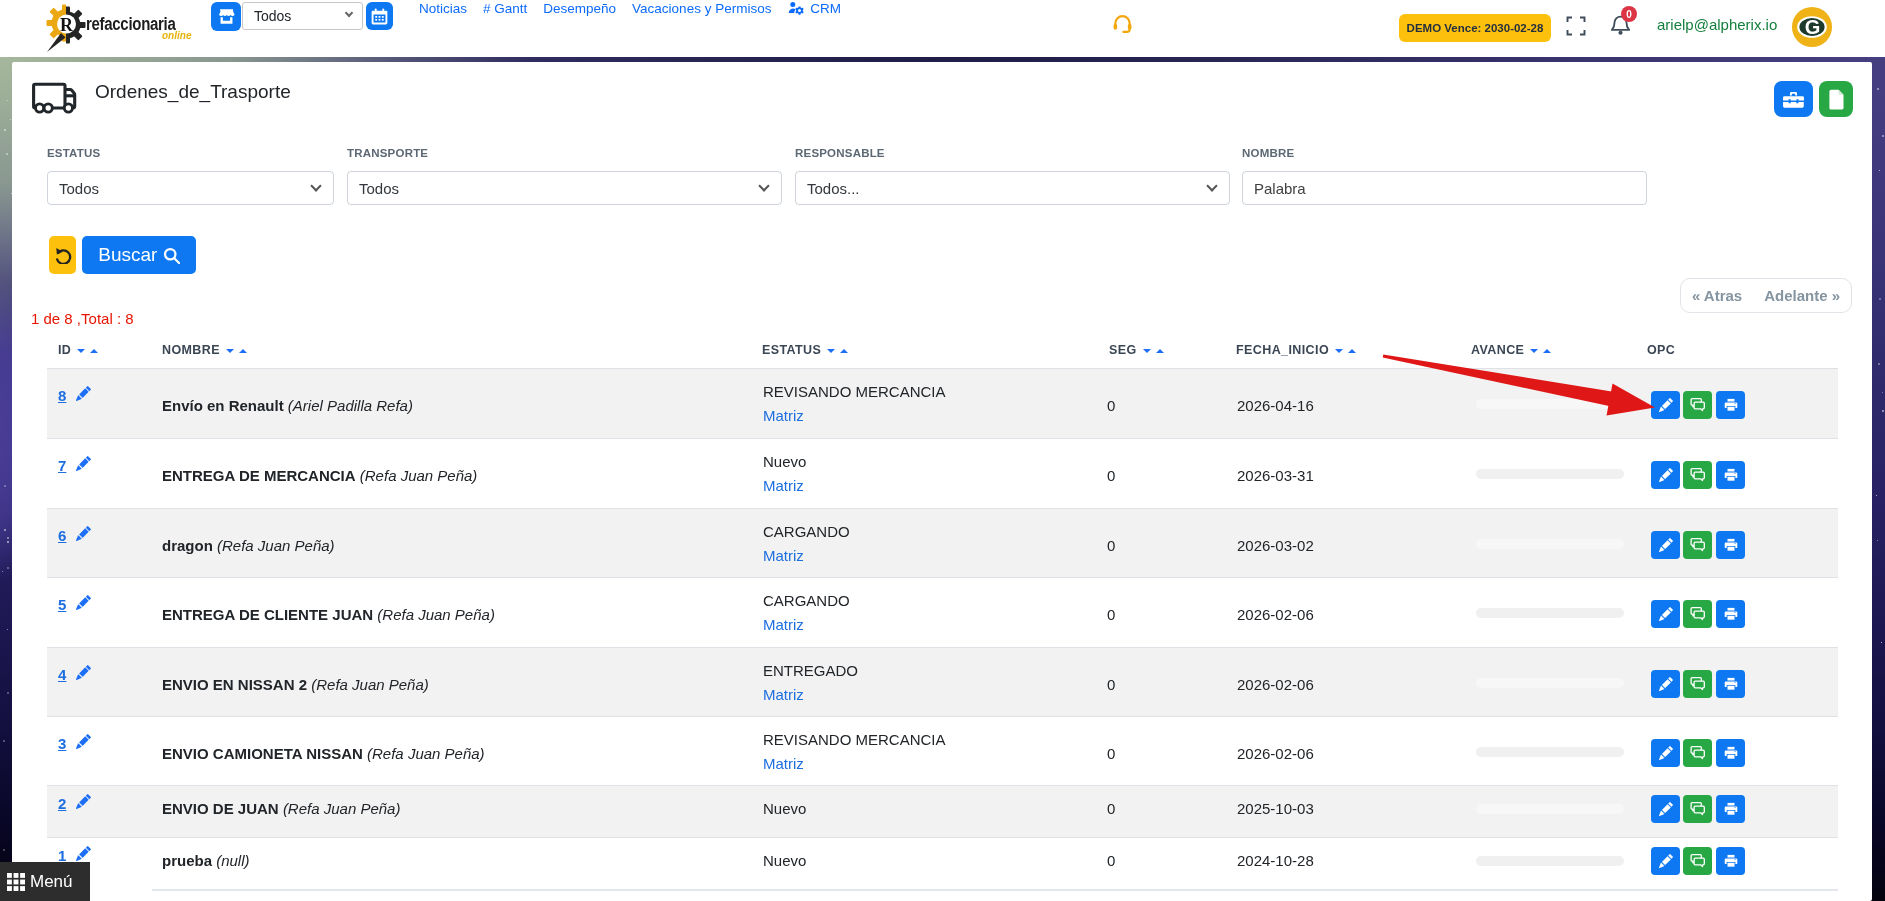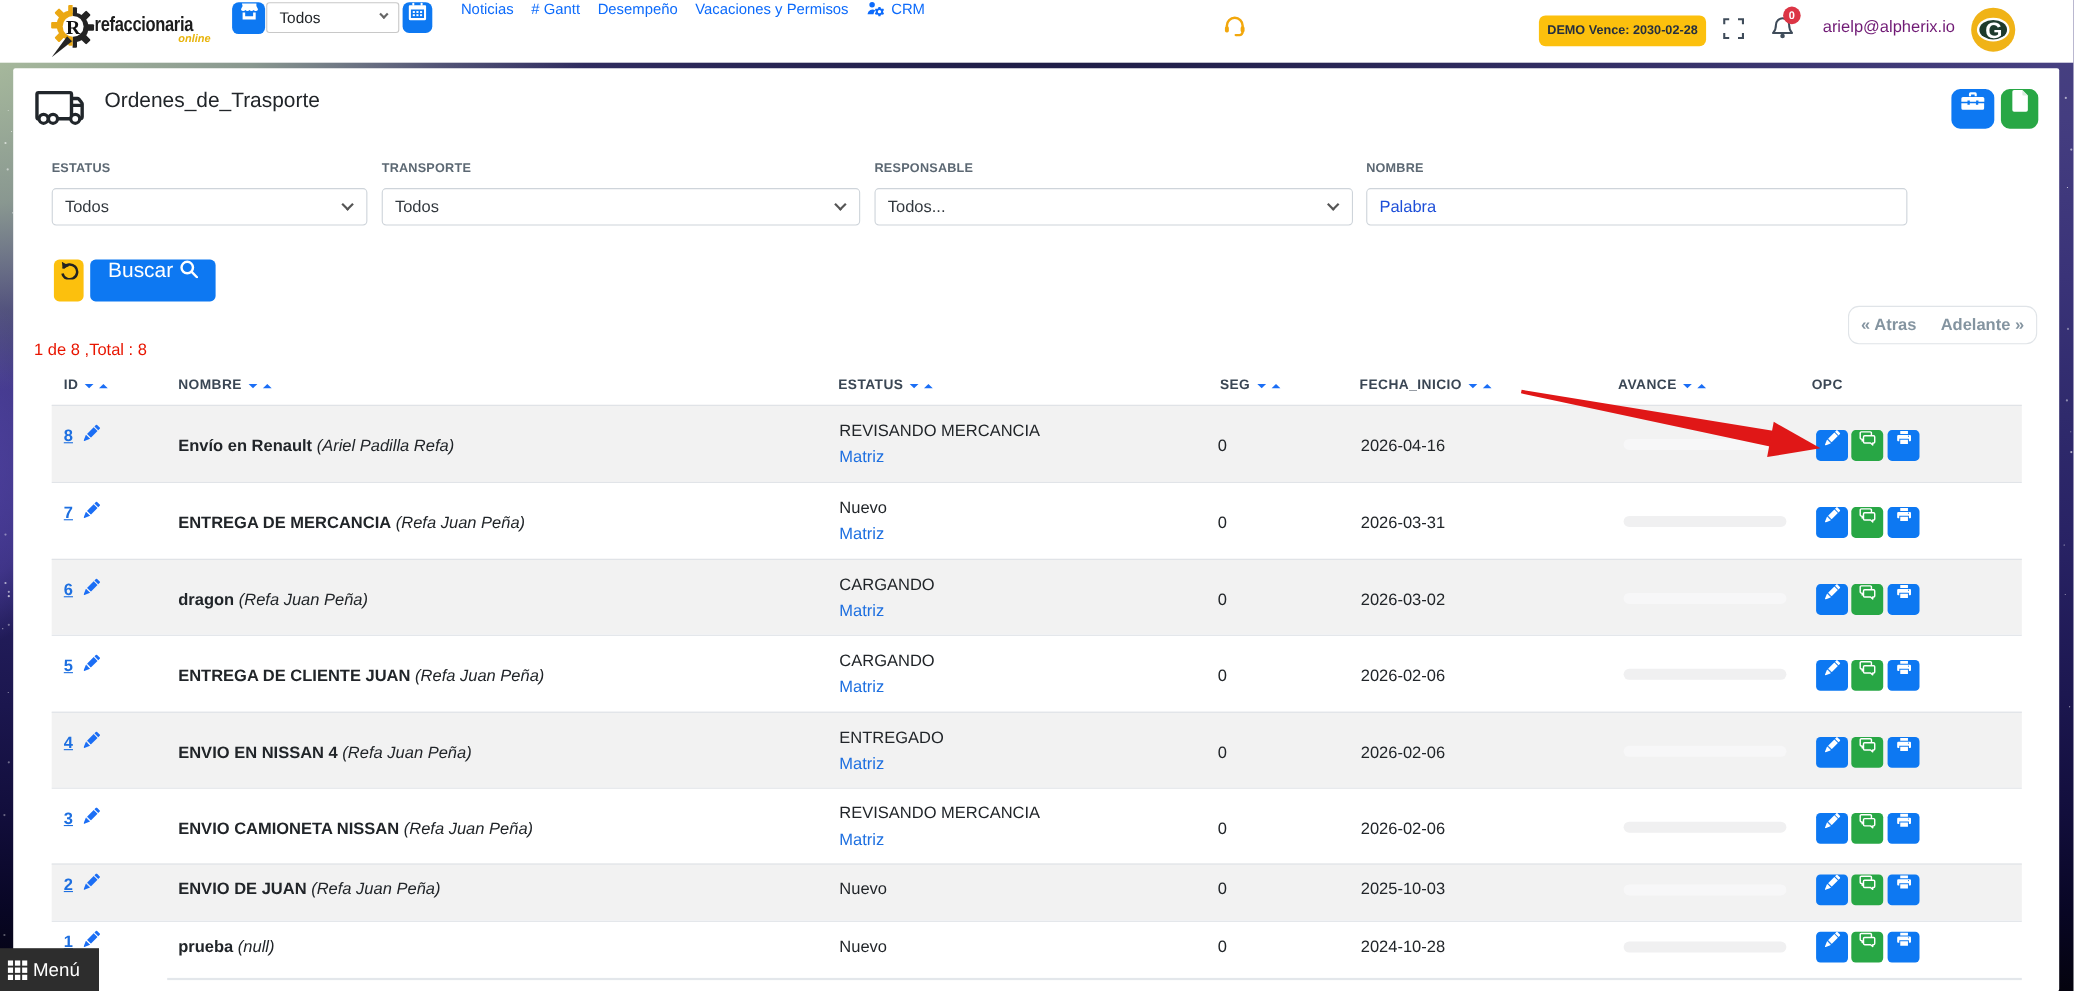--- a/index.html
+++ b/index.html
@@ -3,21 +3,21 @@
 <style>
 *{margin:0;padding:0;box-sizing:border-box}
 html,body{width:1885px;height:901px;overflow:hidden}
 body{font-family:"Liberation Sans",sans-serif;position:relative;
 background:
 radial-gradient(850px 480px at -60px 20px, rgba(177,197,160,1) 0%, rgba(150,168,148,0.85) 35%, rgba(124,134,138,0.4) 55%, rgba(124,134,138,0) 70%),
 radial-gradient(1300px 130px at 950px 50px, rgba(20,20,55,0.85) 0%, rgba(20,20,55,0) 70%),
 radial-gradient(300px 240px at -120px 430px, rgba(94,77,184,0.9) 0%, rgba(94,77,184,0.45) 55%, rgba(94,77,184,0) 75%),
 linear-gradient(180deg,#474180 0%,#443d80 12%,#3a3378 28%,#2f2a6c 42%,#282264 55%,#1c1750 70%,#120e3c 82%,#080624 92%,#04030e 100%);}
 .abs{position:absolute}
-.btn{position:absolute;border-radius:5px;display:flex;align-items:flex-start;justify-content:center}
+.btn{position:absolute;border-radius:5px;display:flex;align-items:center;justify-content:center}
 .blue{background:#0d78f2}
 .green{background:#28a745}
 .hlabel{position:absolute;font-size:12.5px;font-weight:bold;color:#3a4654;letter-spacing:.4px;white-space:nowrap}
 .flabel{position:absolute;font-size:11.5px;font-weight:bold;color:#5c6873;letter-spacing:.2px}
 .field{position:absolute;height:34px;background:#fff;border:1px solid #ced4da;border-radius:4px;font-size:15px;color:#32383e;display:flex;align-items:center;padding-left:11px}
 .chev{position:absolute;right:13px;top:12px;width:8px;height:8px;border-right:2px solid #555;border-bottom:2px solid #555;transform:rotate(45deg);margin-top:-2px}
 .cell{position:absolute;font-size:15px;color:#212529;white-space:nowrap}
 a.lk{color:#1d6fe0;text-decoration:none}
 .star{position:absolute;background:#fff;border-radius:50%}
 </style></head><body>
@@ -148,21 +148,21 @@
 <path d="M1.5 6V1.5H6M14 1.5h4.5V6M18.5 14v4.5H14M6 18.5H1.5V14"></path>
 </g>
     </svg></div>
 <div class="abs" style="left:1609px;top:14px"><svg width="23" height="22" viewBox="0 0 20 19" style="">
       <g fill="none" stroke="#3f4c5a" stroke-width="1.6">
 <path d="M10 2.2a5.2 5.2 0 0 0-5.2 5.2c0 4.2-1.6 5.6-2.3 6.4h15c-.7-.8-2.3-2.2-2.3-6.4A5.2 5.2 0 0 0 10 2.2z" stroke-linejoin="round"></path>
 </g>
       <circle cx="10" cy="16.2" r="1.8" fill="#3f4c5a"></circle>
     </svg></div>
 <div class="abs" style="left:1621px;top:6px;width:16px;height:16px;background:#dc3545;border-radius:50%;color:#fff;font-size:10px;font-weight:bold;display:flex;align-items:center;justify-content:center">0</div>
-<div class="abs" style="left:1657px;top:16px;font-size:15px;color:#701a75">arielp@alpherix.io</div>
+<div class="abs" style="left:1657px;top:16px;font-size:15px;color:#15803d">arielp@alpherix.io</div>
 <svg width="42" height="42" viewBox="0 0 44 44" style="position:absolute;left:1791px;top:6px">
 <circle cx="22" cy="22" r="21" fill="#f0b317"></circle>
 <ellipse cx="22" cy="22" rx="15.5" ry="11.3" fill="#fff"></ellipse>
 <ellipse cx="22" cy="22" rx="13.2" ry="9.3" fill="#1e3a2c"></ellipse>
 <text x="22.5" y="29.5" font-family="Liberation Sans, sans-serif" font-size="21" font-weight="bold" fill="#fff" text-anchor="middle">G</text>
 </svg>
 <div class="abs" style="left:12px;top:62px;width:1860px;height:839px;background:#fff;border-radius:2px"></div>
 <svg width="46" height="37" viewBox="0 0 46 37" style="position:absolute;left:31px;top:81px">
 <g fill="none" stroke="#21262b" stroke-width="3.1" stroke-linejoin="round">
 <rect x="2.6" y="3.2" width="31.4" height="23.8" rx="1.5"></rect>
@@ -189,21 +189,21 @@
 <path d="M10.5.8l5 5h-4.2a.8.8 0 0 1-.8-.8z" fill="#d9ecdf"></path>
     </svg>
   </div>
 <div class="flabel" style="left:47px;top:147px">ESTATUS</div>
 <div class="field" style="left:47px;top:171px;width:287px">Todos<span class="chev"></span></div>
 <div class="flabel" style="left:347px;top:147px">TRANSPORTE</div>
 <div class="field" style="left:347px;top:171px;width:435px">Todos<span class="chev"></span></div>
 <div class="flabel" style="left:795px;top:147px">RESPONSABLE</div>
 <div class="field" style="left:795px;top:171px;width:435px">Todos...<span class="chev"></span></div>
 <div class="flabel" style="left:1242px;top:147px">NOMBRE</div>
-<div class="field" style="left:1242px;top:171px;width:492px;color:#1d4ed8">Palabra</div>
+<div class="field" style="left:1242px;top:171px;width:405px;color:#404040">Palabra</div>
 <div class="btn" style="left:49px;top:236px;width:27px;height:38px;background:#fcc00d;border-radius:5px">
     <svg width="18" height="18" viewBox="0 0 16 16" style="">
       <g fill="none" stroke="#222" stroke-width="2">
 <path d="M3.2 6.8a6 6 0 1 1-.7 4.4"></path>
 </g>
       <path d="M2.0 1.8l.6 5.8 5.3-2.4z" fill="#222"></path>
     </svg>
   </div>
 <div class="btn" style="left:82px;top:236px;width:114px;height:38px;background:#0d78f2;border-radius:5px;color:#fff;font-size:19px">Buscar&nbsp;<svg width="17" height="17" viewBox="0 0 16 16" style="">
       <g fill="none" stroke="#fff" stroke-width="2.1">
@@ -367,21 +367,21 @@
 </g>
       <path d="M12.6 6.9a.6.6 0 1 1 0-1.2.6.6 0 0 1 0 1.2z" fill="#0d78f2"></path>
     </svg>
   </div>
 <div class="abs" style="left:47px;top:647px;width:1791px;height:69px;background:#f2f2f2;border-top:1px solid #dee2e6"></div>
 <div class="cell" style="left:58px;top:665px;line-height:16px;font-weight:bold"><a class="lk" style="text-decoration:underline">4</a><span style="display:inline-block;width:10px"></span><svg width="15" height="15" viewBox="0 0 16 16" style="">
       <g fill="#1b6ef5">
         <path d="M12.854.146a.5.5 0 0 0-.707 0L10.5 1.793 14.207 5.5l1.647-1.646a.5.5 0 0 0 0-.708l-3-3zm.646 6.061L9.793 2.5 3.293 9H3.5a.5.5 0 0 1 .5.5v.5h.5a.5.5 0 0 1 .5.5v.5h.5a.5.5 0 0 1 .5.5v.5h.5a.5.5 0 0 1 .5.5v.207l6.5-6.5zm-7.468 7.468A.5.5 0 0 1 6 13.5V13h-.5a.5.5 0 0 1-.5-.5V12h-.5a.5.5 0 0 1-.5-.5V11h-.5a.5.5 0 0 1-.5-.5V10h-.5a.499.499 0 0 1-.175-.032l-.179.178a.5.5 0 0 0-.11.168l-2 5a.5.5 0 0 0 .65.65l5-2a.5.5 0 0 0 .168-.11l.178-.178z"></path>
       </g>
     </svg></div>
-<div class="cell" style="left:162px;top:676px;line-height:17px"><b>ENVIO EN NISSAN 4</b> <i>(Refa Juan Peña)</i></div>
+<div class="cell" style="left:162px;top:676px;line-height:17px"><b>ENVIO EN NISSAN 2</b> <i>(Refa Juan Peña)</i></div>
 <div class="cell" style="left:763px;top:659px;line-height:24px">ENTREGADO<br><a class="lk">Matriz</a></div>
 <div class="cell" style="left:1107px;top:676px;line-height:17px">0</div>
 <div class="cell" style="left:1237px;top:676px;line-height:17px">2026-02-06</div>
 <div class="abs" style="left:1476px;top:678px;width:148px;height:10px;background:#f7f7f8;border-radius:5px"></div>
 <div class="btn blue" style="left:1651px;top:670px;width:29px;height:28px;border-radius:4px">
     <svg width="14" height="14" viewBox="0 0 16 16" style="">
       <g fill="#fff">
         <path d="M12.854.146a.5.5 0 0 0-.707 0L10.5 1.793 14.207 5.5l1.647-1.646a.5.5 0 0 0 0-.708l-3-3zm.646 6.061L9.793 2.5 3.293 9H3.5a.5.5 0 0 1 .5.5v.5h.5a.5.5 0 0 1 .5.5v.5h.5a.5.5 0 0 1 .5.5v.5h.5a.5.5 0 0 1 .5.5v.207l6.5-6.5zm-7.468 7.468A.5.5 0 0 1 6 13.5V13h-.5a.5.5 0 0 1-.5-.5V12h-.5a.5.5 0 0 1-.5-.5V11h-.5a.5.5 0 0 1-.5-.5V10h-.5a.499.499 0 0 1-.175-.032l-.179.178a.5.5 0 0 0-.11.168l-2 5a.5.5 0 0 0 .65.65l5-2a.5.5 0 0 0 .168-.11l.178-.178z"></path>
       </g>
     </svg>

